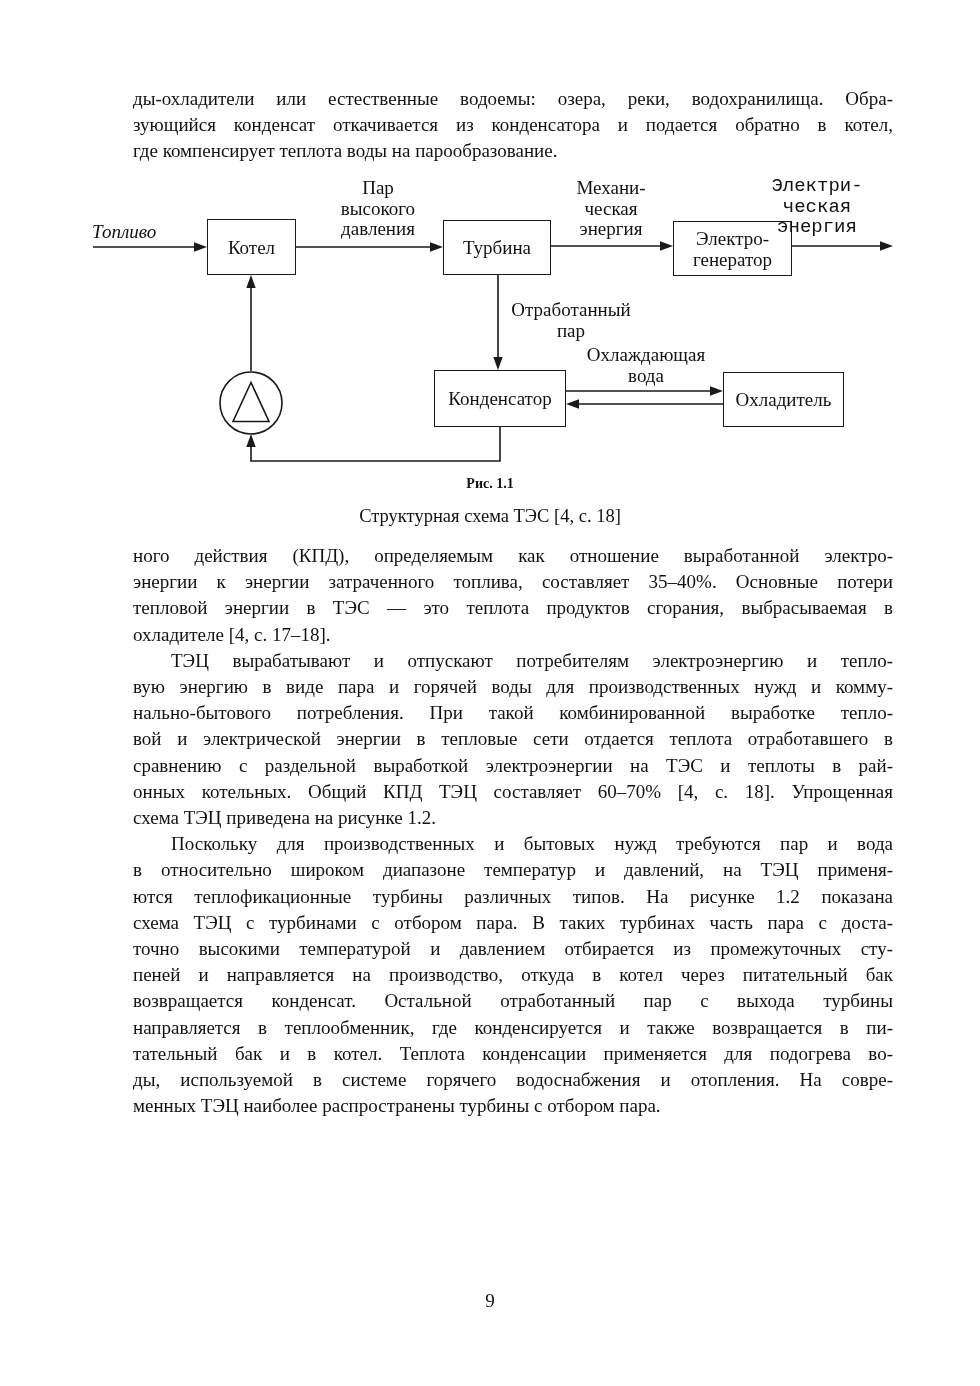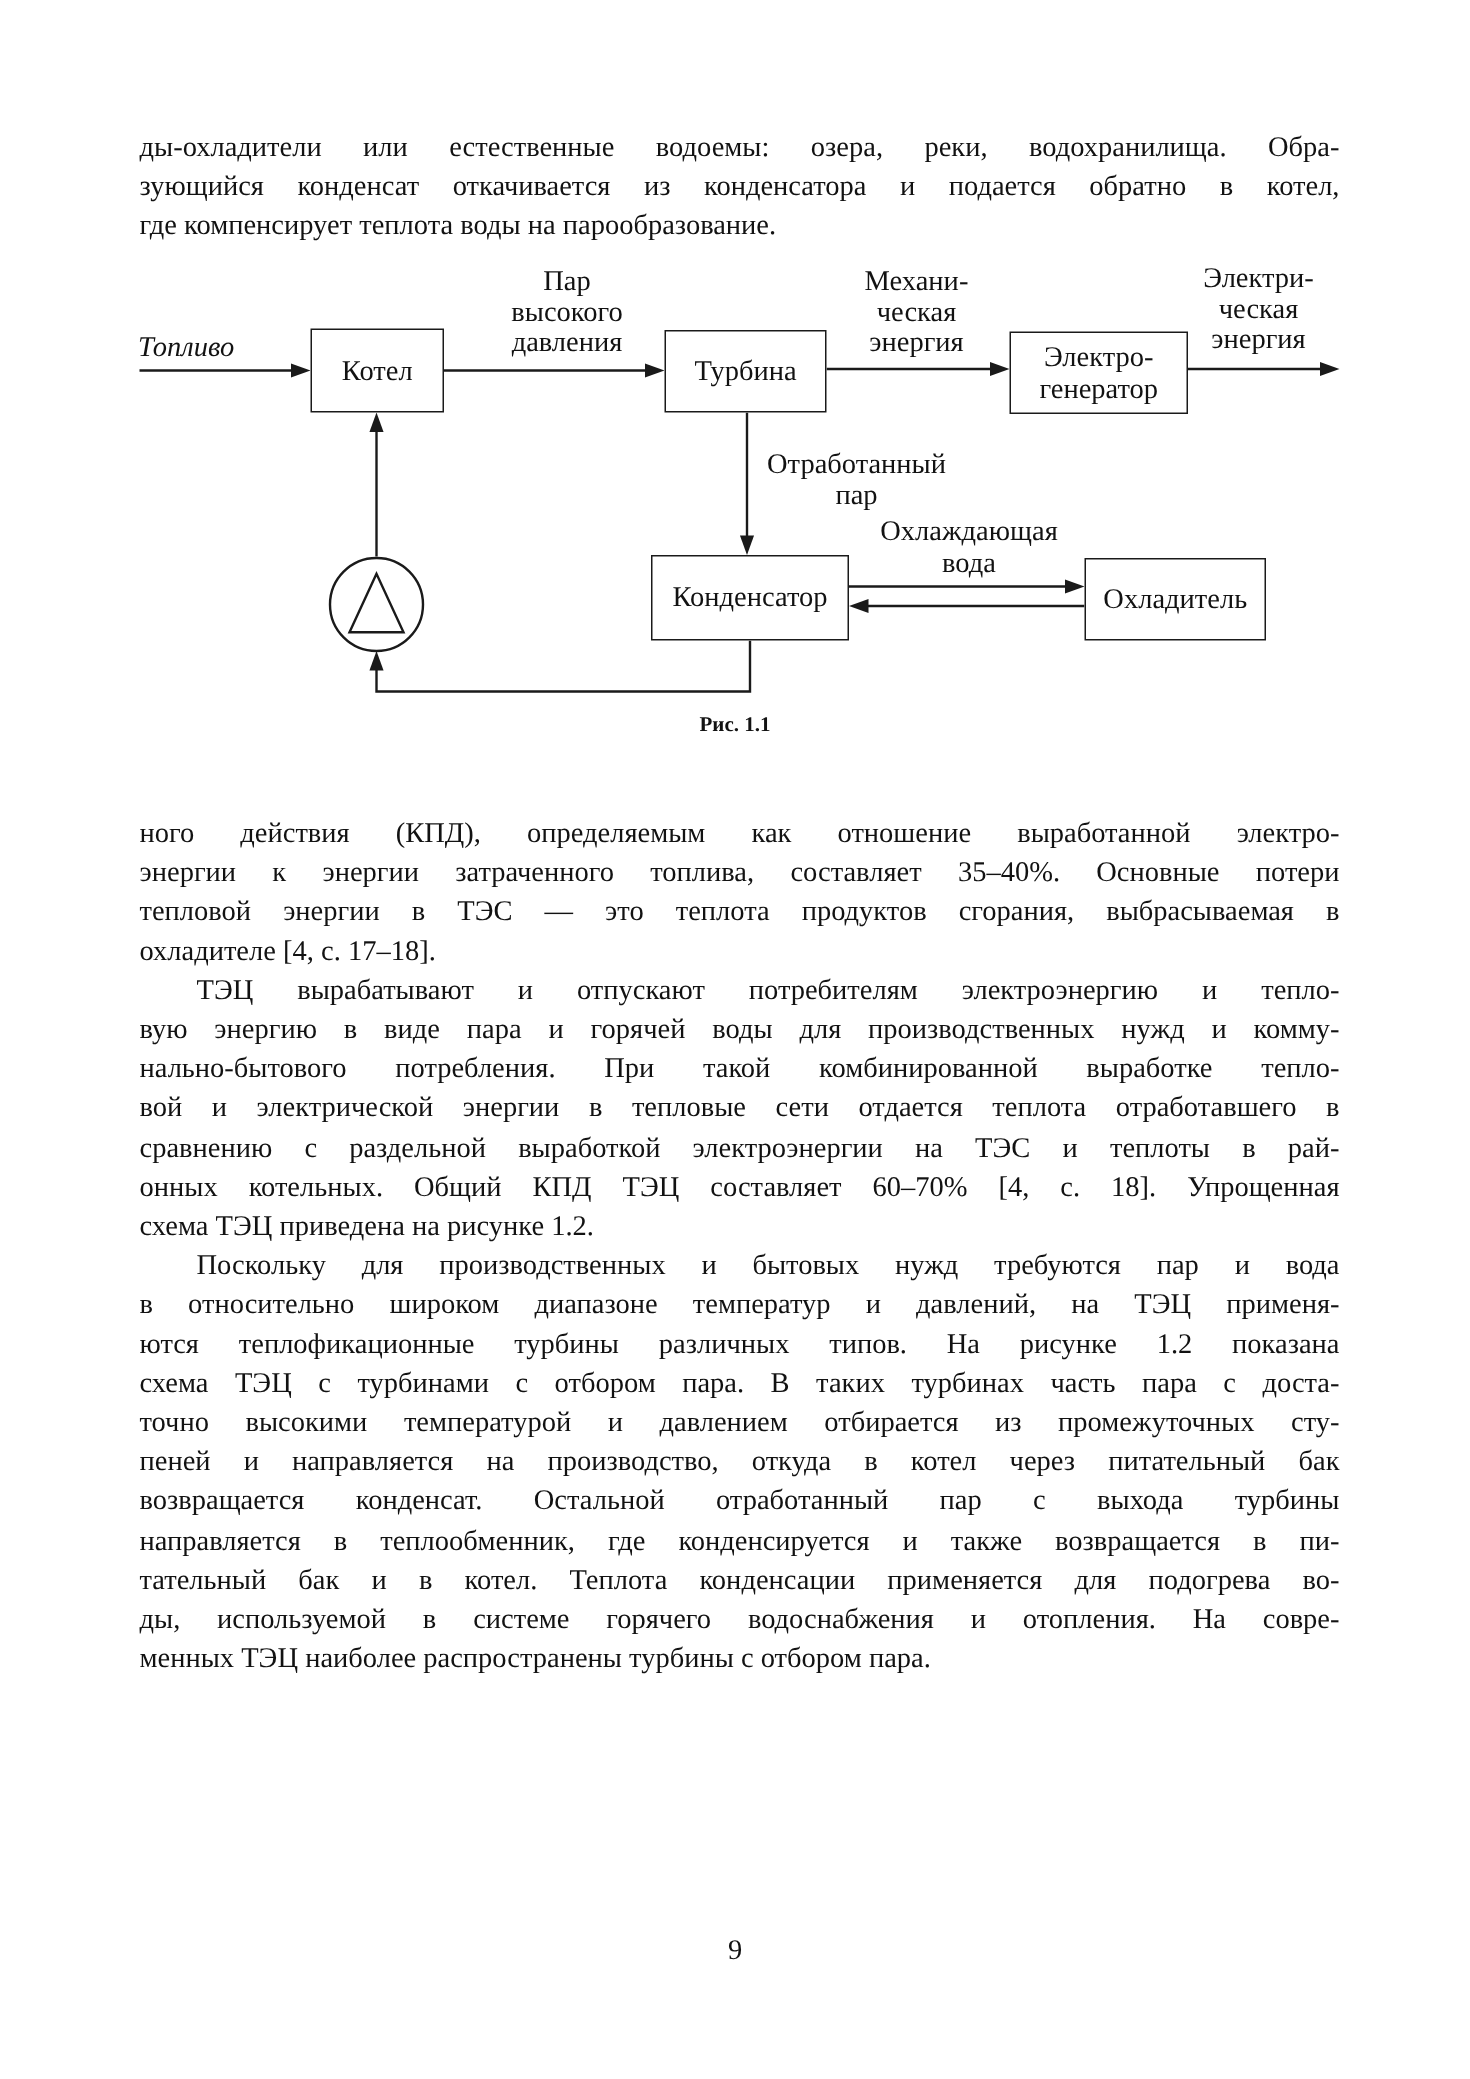--- a/index.html
+++ b/index.html
@@ -4,21 +4,21 @@
 <style>
   html,body { margin:0; padding:0; background:#ffffff; }
   .page {
     position:relative; width:980px; height:1386px; background:#ffffff;
     font-family:"Liberation Serif", serif; color:#121212; overflow:hidden;
   }
   
   .textblock { position:absolute; width:800px; font-size:19px; line-height:26.2px; }
   #intro { left:93px; top:86px; }
   #paragraphs { left:93px; top:543px; }
-  .line { text-align:justify; text-align-last:justify; white-space:nowrap; }
+  .line { text-align:justify; text-align-last:justify; white-space:nowrap;margin-left:40px; }
   .line.last { text-align-last:left; white-space:normal; }
   .line.indent { padding-left:38px; }
   
   #figure { position:absolute; left:0; top:170px; width:980px; height:300px; }
   #figure svg { position:absolute; left:0; top:0; }
   .box {
     position:absolute; box-sizing:border-box; border:1.6px solid #1a1a1a; background:#ffffff;
     display:flex; align-items:center; justify-content:center; text-align:center;
     font-size:19px; line-height:21px;
   }
@@ -110,26 +110,27 @@
     <div class="box" style="left:434px; top:200px; width:132px; height:57px;">
       <span>Конденсатор</span>
     </div>
     <div class="box" style="left:723px; top:202px; width:121px; height:55px;">
       <span>Охладитель</span>
     </div>
 
     <div class="flabel left-align" style="left:92px; top:52px;font-style:italic;">Топливо</div>
     <div class="flabel" style="left:313px; top:8px; width:130px;">Пар<br>высокого<br>давления</div>
     <div class="flabel" style="left:546px; top:8px; width:130px;">Механи-<br>ческая<br>энергия</div>
-    <div class="flabel" style="left:774px; top:6px; width:130px;">Электри-<br>ческая<br>энергия</div>
+    <div class="flabel" style="left:752px; top:6px; width:130px;font-family:Liberation Mono, monospace;">Электри-<br>ческая<br>энергия</div>
     <div class="flabel" style="left:500px; top:130px; width:142px;">Отработанный<br>пар</div>
     <div class="flabel" style="left:576px; top:175px; width:140px;">Охлаждающая<br>вода</div>
   </div>
 
   <div id="caption-title" class="caption">Рис. 1.1</div>
+  <div id="caption-sub" class="caption">Структурная схема ТЭС [4, с. 18]</div>
 
   <div id="paragraphs" class="textblock">
       <div class="para">
         <div class="line">ного действия (КПД), определяемым как отношение выработанной электро-</div>
         <div class="line">энергии к энергии затраченного топлива, составляет 35–40%. Основные потери</div>
         <div class="line">тепловой энергии в ТЭС — это теплота продуктов сгорания, выбрасываемая в</div>
         <div class="line last">охладителе [4, с. 17–18].</div>
       </div>
       <div class="para">
         <div class="line indent">ТЭЦ вырабатывают и отпускают потребителям электроэнергию и тепло-</div>

